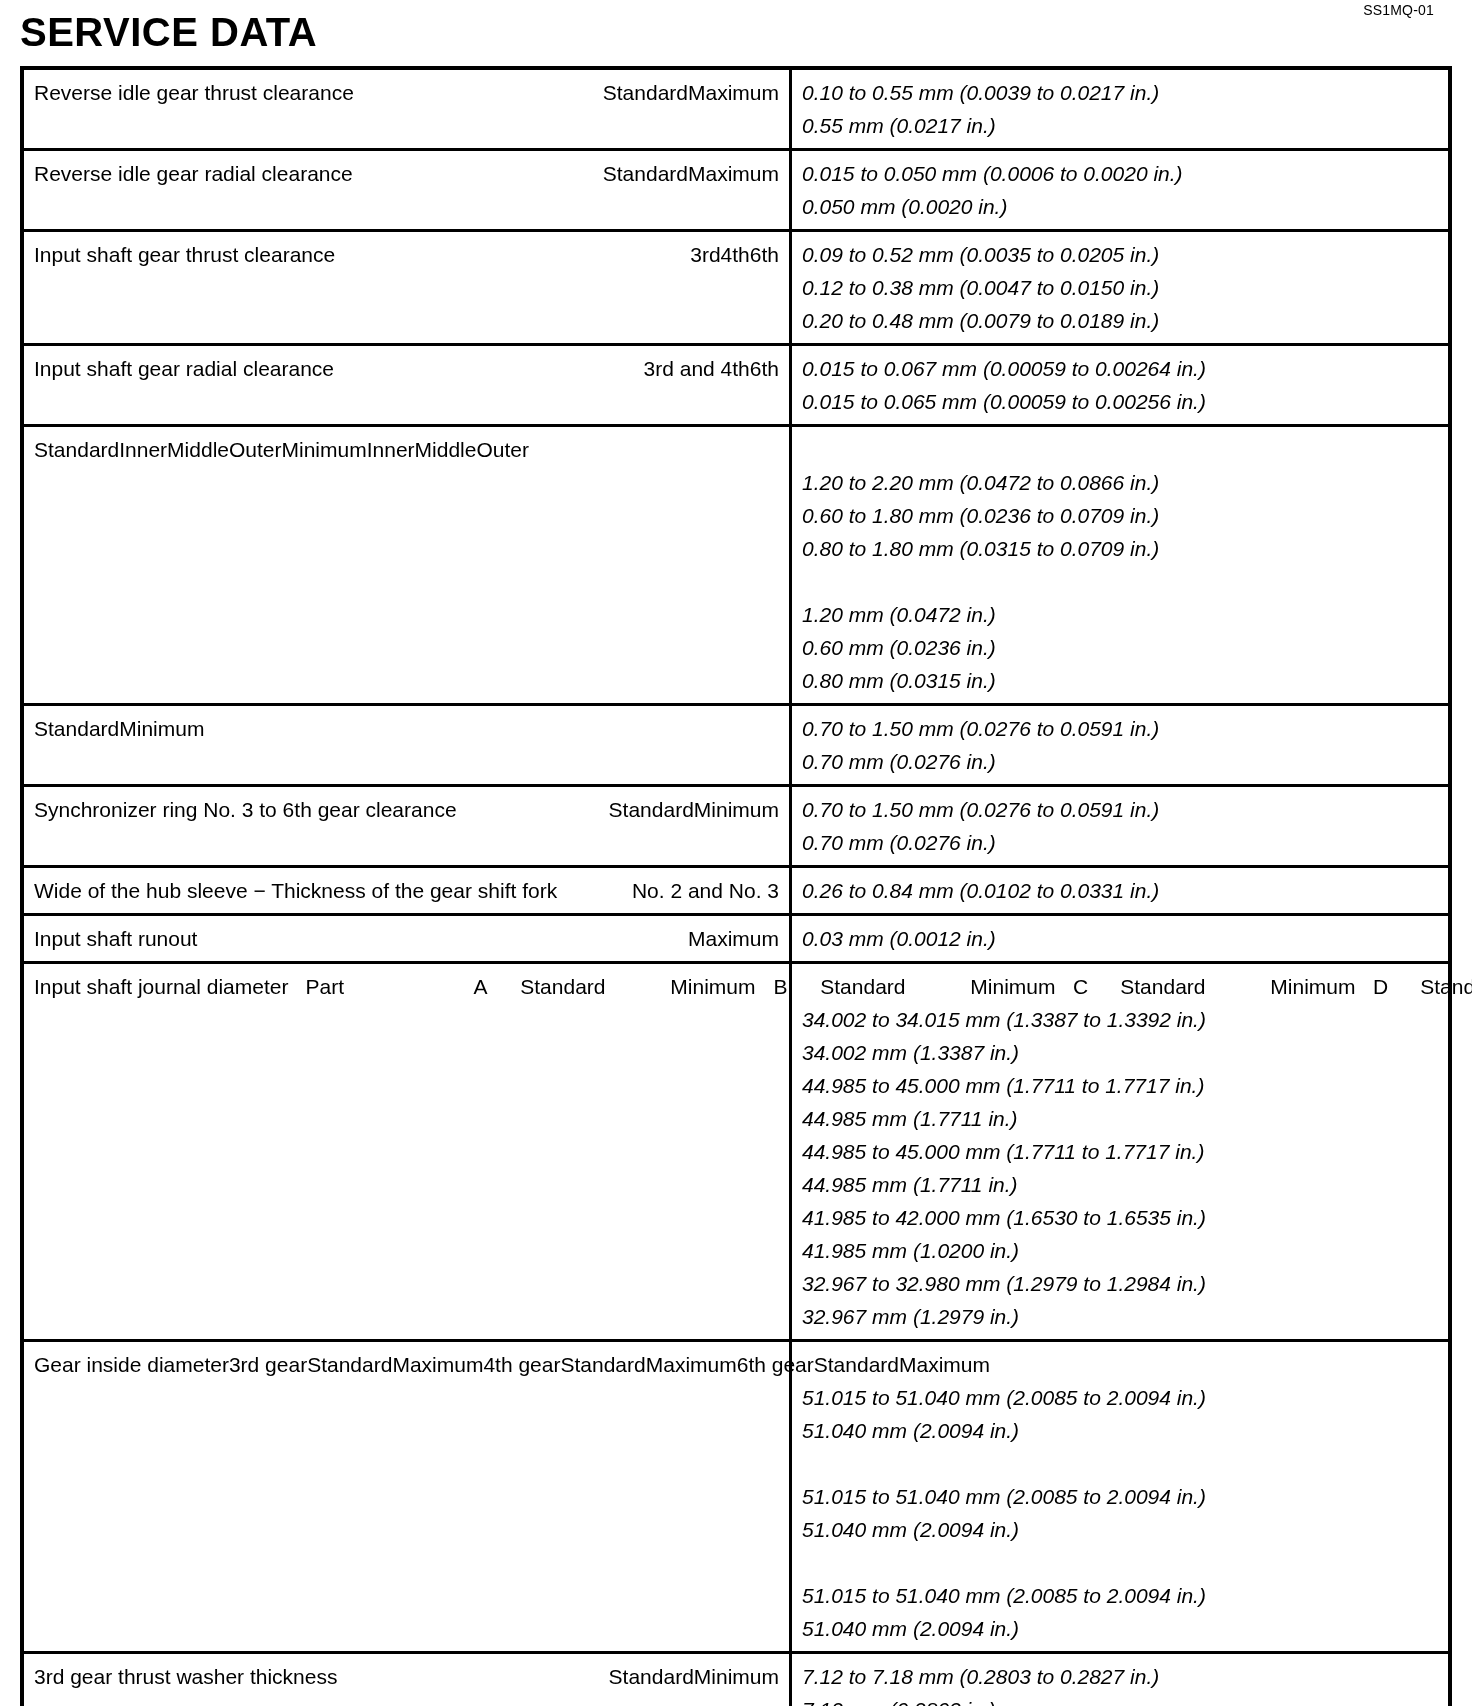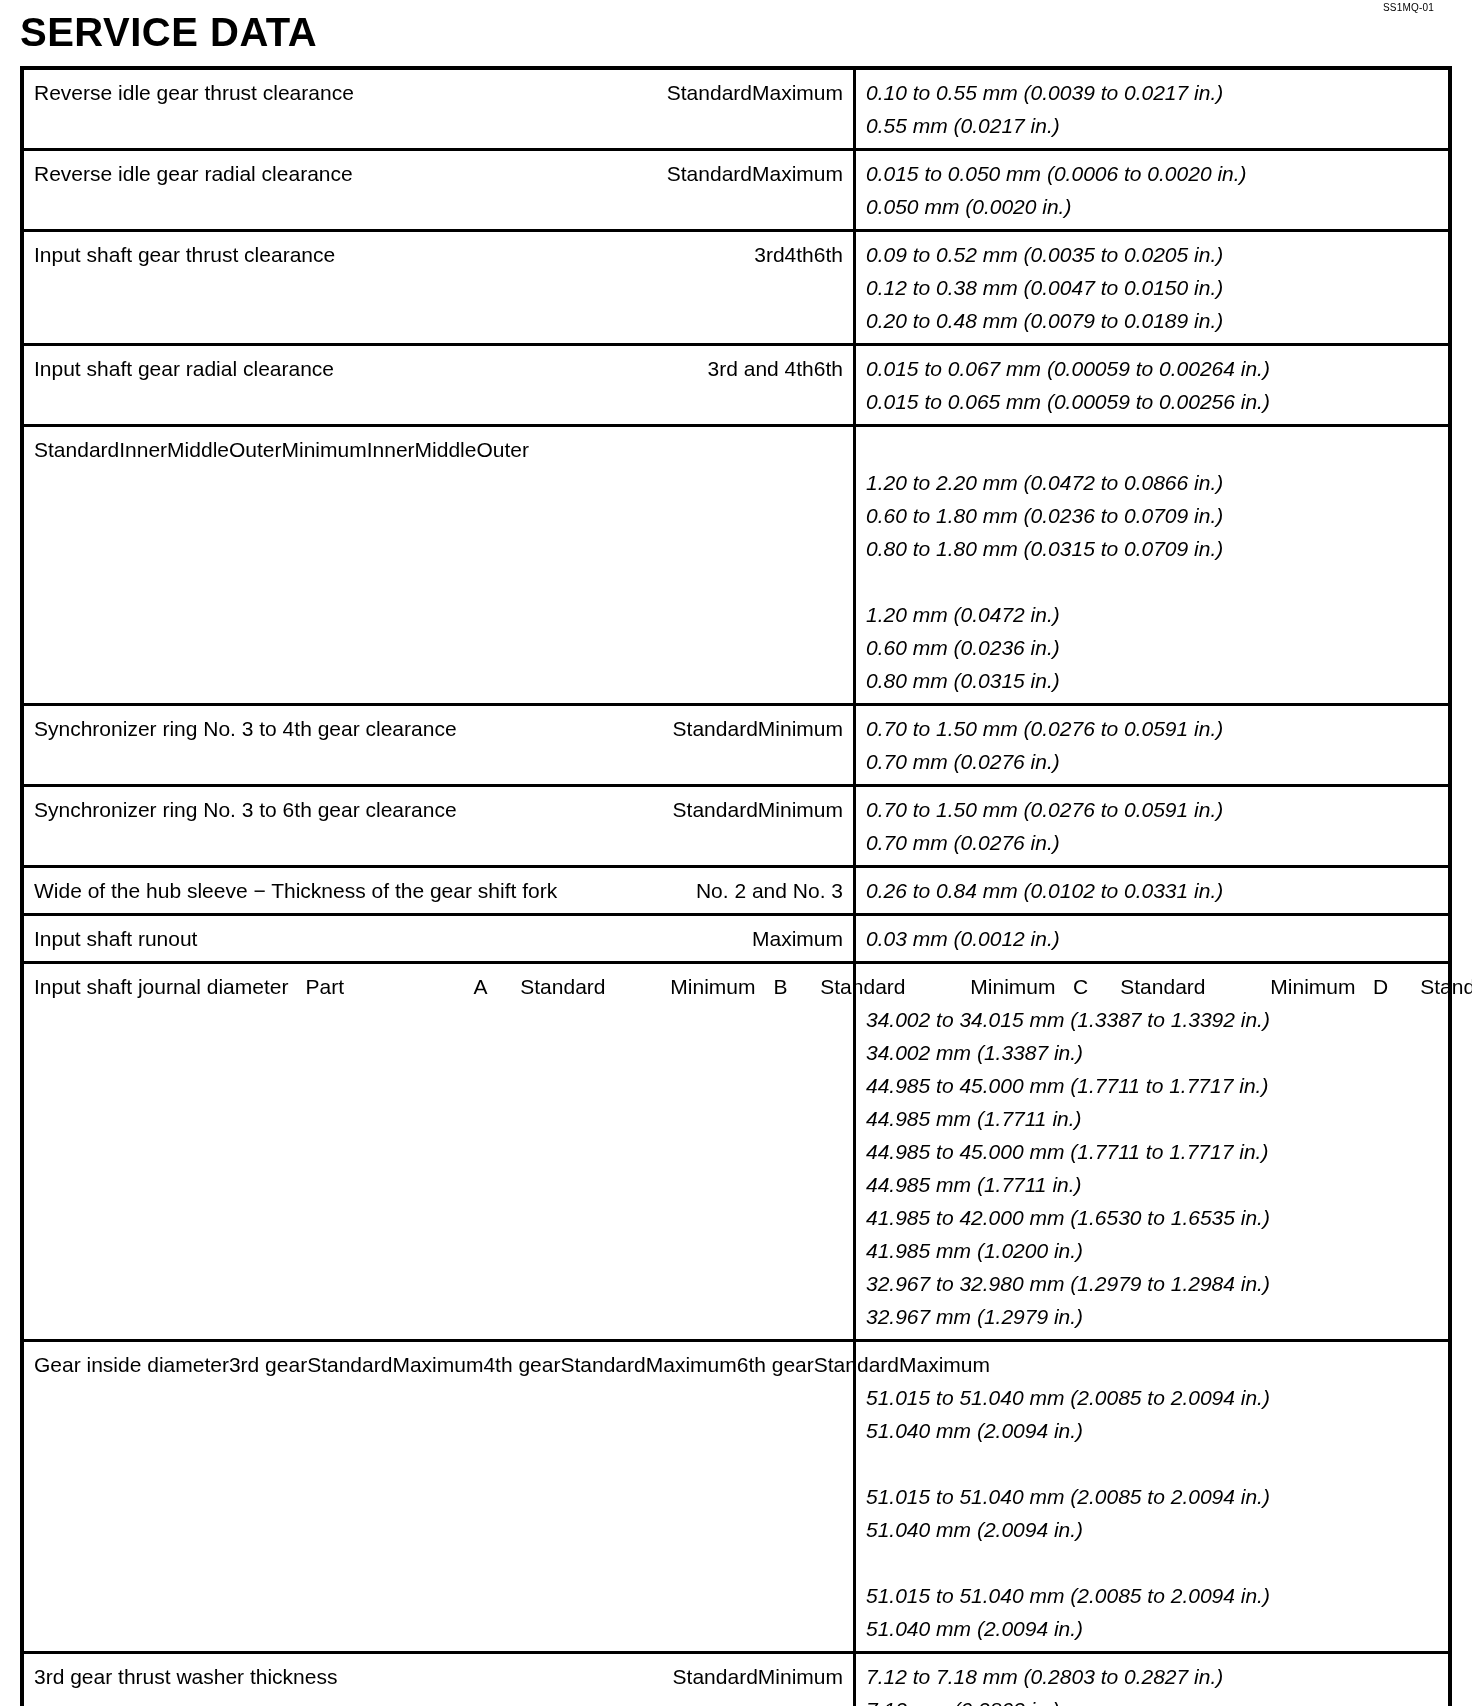--- a/index.html
+++ b/index.html
@@ -2,37 +2,37 @@
 <html><head>
 <meta charset="utf-8">
 <style>
   html, body { margin: 0; padding: 0; background: #ffffff; }
   body {
     width: 1472px; height: 1706px; position: relative; overflow: hidden;
     font-family: "Liberation Sans", sans-serif; color: #000;
   }
   .doc-code {
     position: absolute; right: 38px; top: 2px;
-    font-size: 10px; letter-spacing: 0.2px;
+    font-size: 14px; letter-spacing: 0.2px;
   }
   .title {
     position: absolute; left: 20px; top: 4px;
     font-size: 40px; font-weight: bold; letter-spacing: 0.5px; margin: 0;
     line-height: 56px;
   }
   .table {
     position: absolute; left: 20px; top: 66px; width: 1432px;
     border: 4px solid #000; border-top-width: 4px; box-sizing: border-box;
   }
   .group {
     display: flex; border-top: 3px solid #000;
   }
   .group:first-child { border-top: none; }
   .col-left {
-    width: 832px; box-sizing: border-box; position: relative;
+    width: 768px; box-sizing: border-box; position: relative;
     padding: 6px 10px 6px 10px;
     border-right: 3px solid #000;
     display: flex;
   }
   .item-name {
     flex: 1; font-size: 21px; line-height: 33px; white-space: nowrap;
   }
   .labels { display: flex; }
   .label-row {
     font-size: 21px; line-height: 33px; text-align: right; white-space: nowrap;
@@ -139,21 +139,20 @@
       <div class="value-row">0.80 to 1.80 mm (0.0315 to 0.0709 in.)</div>
       <div class="value-row"></div>
       <div class="value-row">1.20 mm (0.0472 in.)</div>
       <div class="value-row">0.60 mm (0.0236 in.)</div>
       <div class="value-row">0.80 mm (0.0315 in.)</div>
     </div>
   </div>
 
   <div class="group">
     <div class="col-left">
-      <div class="item-name">Synchronizer ring No. 3 to 4th gear clearance</div>
       <div class="labels">
         <div class="label-row">Standard</div>
         <div class="label-row">Minimum</div>
       </div>
     </div>
     <div class="col-right">
       <div class="value-row">0.70 to 1.50 mm (0.0276 to 0.0591 in.)</div>
       <div class="value-row">0.70 mm (0.0276 in.)</div>
     </div>
   </div>

